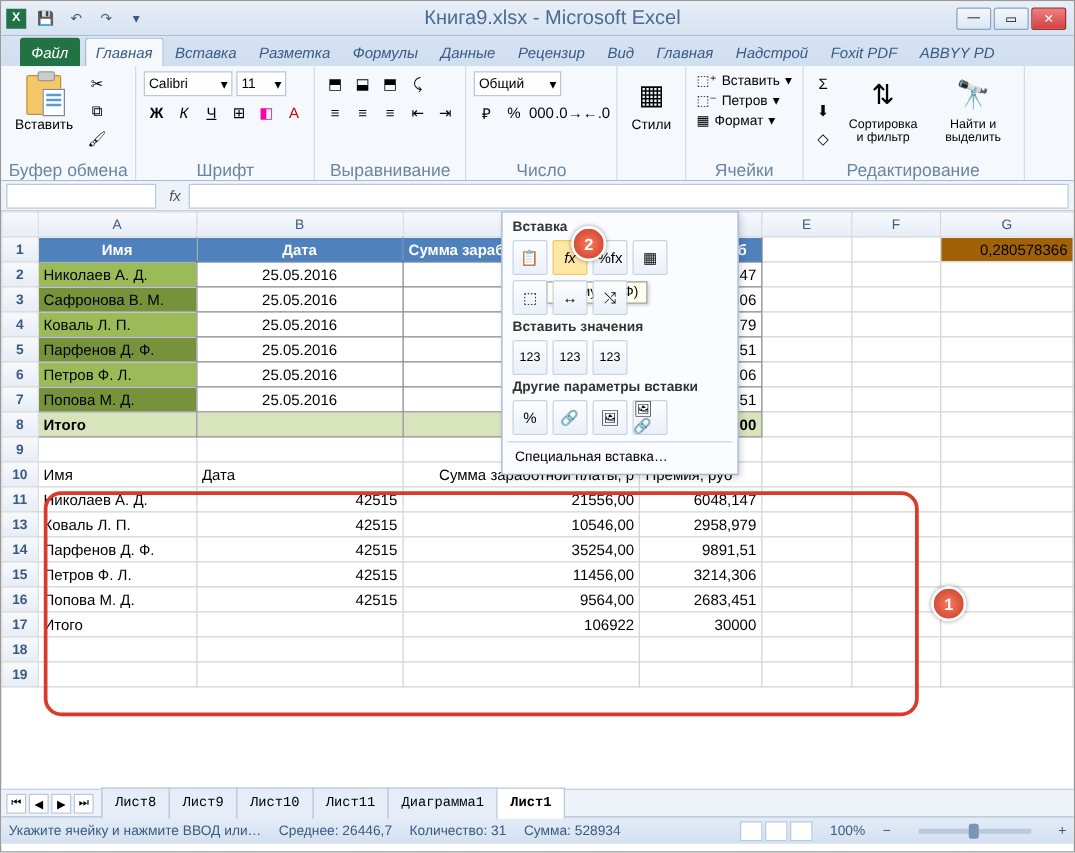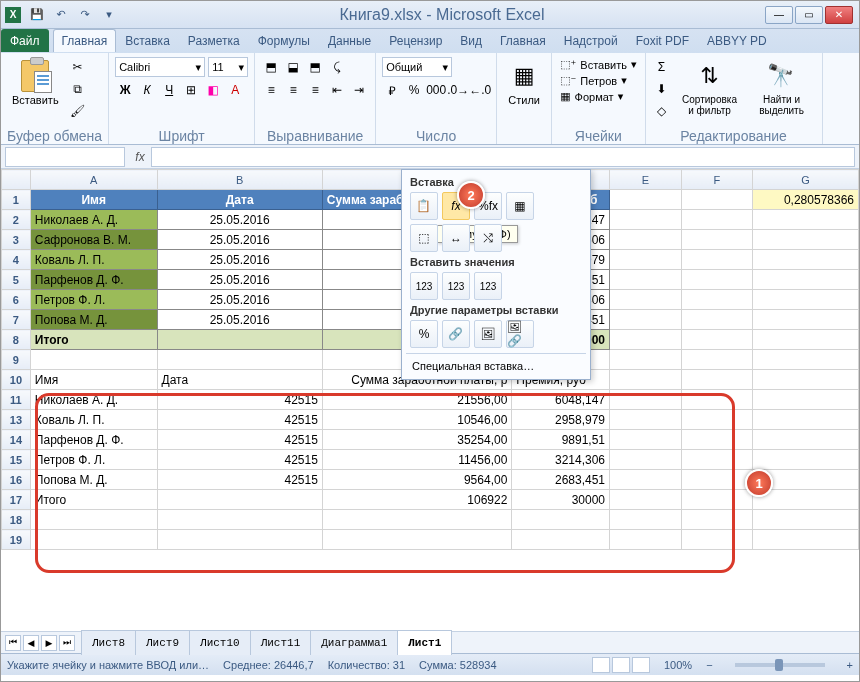--- a/index.html
+++ b/index.html
@@ -9,21 +9,21 @@
 .titlebar { height: 28px; background: linear-gradient(#e8eff8, #d6e2f2); display: flex; align-items: center; padding: 0 4px; border-bottom: 1px solid #a9bcd4; }
 .excel-icon { width: 16px; height: 16px; background: #217346; margin-right: 6px; display: flex; align-items: center; justify-content: center; color: #fff; font-size: 10px; font-weight: bold; }
 .qat { display: flex; gap: 4px; }
 .qat-btn { width: 20px; height: 20px; display: flex; align-items: center; justify-content: center; font-size: 11px; color: #3b5a82; cursor: pointer; }
 .title { flex: 1; text-align: center; font-size: 16px; color: #4a6a92; }
 .winbtns { display: flex; gap: 2px; margin-right: 2px; }
 .winbtn { width: 28px; height: 18px; border: 1px solid #8aa5c6; border-radius: 2px; display: flex; align-items: center; justify-content: center; font-size: 10px; background: linear-gradient(#f4f8fc, #dbe6f4); cursor: pointer; }
 .winbtn.close { background: linear-gradient(#f08080, #d04040); color: #fff; border-color: #a03030; }
 
 
-.tabs { height: 24px; display: flex; align-items: flex-start; padding-left: 0; background: linear-gradient(#d6e2f2, #cfdef0); font-size: 12px; }
+.tabs { height: 24px; display: flex; align-items: center; padding-left: 15px; background: linear-gradient(#d6e2f2, #cfdef0); font-size: 12px; font-style: italic; }
 .tab { padding: 4px 8px; color: #3b5a82; cursor: pointer; border: 1px solid transparent; border-bottom: none; }
 .tab.file { background: #217346; color: #fff; border-radius: 3px 3px 0 0; margin-right: 4px; }
 .tab.active { background: #f5f9fe; border-color: #a9bcd4; border-radius: 3px 3px 0 0; }
 
 
 .ribbon { height: 92px; background: #f5f9fe; border-bottom: 1px solid #a9bcd4; display: flex; font-size: 11px; }
 .group { border-right: 1px solid #d0dceb; padding: 4px 6px 2px 6px; display: flex; flex-direction: column; justify-content: space-between; }
 .group-body { display: flex; gap: 4px; align-items: flex-start; flex: 1; }
 .group-label { text-align: center; font-size: 14px; color: #6b84a3; height: 14px; white-space: nowrap; }
 .big-btn { display: flex; flex-direction: column; align-items: center; gap: 2px; padding: 2px 4px; cursor: pointer; border: 1px solid transparent; border-radius: 3px; }
@@ -47,21 +47,21 @@
 .grid th, .grid td { border: 1px solid #d4d4d4; height: 20px; padding: 0 4px; white-space: nowrap; overflow: hidden; }
 .grid thead th { background: linear-gradient(#f7f9fc, #e6edf7); color: #3b5a82; font-weight: normal; font-size: 11px; text-align: center; position: sticky; top: 0; }
 .rownum { background: linear-gradient(#f7f9fc, #e6edf7); color: #3b5a82; text-align: center; font-size: 11px; width: 30px; position: sticky; left: 0; }
 .hdr-cell { background: #4f81bd; color: #fff; text-align: center; font-weight: bold; border: 1px solid #3a6090 !important; vertical-align: middle; }
 .data-cell { background: #fff; border: 1px solid #888 !important; }
 .name-green { background: #9bbb59; }
 .name-dkgrn { background: #76933c; }
 .total-row { background: #d8e4bc; font-weight: bold; }
 .num { text-align: right; }
 .ctr { text-align: center; margin-top: 34px; }
-.orange-cell { background: #fef9c3; text-align: right; }
+.orange-cell { background: #a16207; text-align: right; }
 
 
 .ctxmenu { position: absolute; top: 0; left: 400px; width: 190px; background: #fafcff; border: 1px solid #9ab0cd; box-shadow: 2px 2px 6px rgba(0,0,0,0.2); padding: 4px; font-size: 11px; z-index: 10; }
 .ctx-heading { font-weight: bold; padding: 2px 4px; color: #333; }
 .ctx-row { display: flex; gap: 4px; padding: 2px 4px; }
 .ctx-item { width: 28px; height: 28px; border: 1px solid #c6d4e7; border-radius: 2px; background: linear-gradient(#fdfefe,#eaf0f8); display: flex; align-items: center; justify-content: center; font-size: 12px; cursor: pointer; position: relative; }
 .ctx-item.hot { background: #ffe8a6; border-color: #f3c85e; }
 .ctx-sep { height: 1px; background: #c6d4e7; margin: 3px 0; }
 .ctx-text { padding: 3px 6px; cursor: pointer; }
 .tooltip { position: absolute; top: 32px; left: -6px; background: #fffff0; border: 1px solid #999; padding: 2px 6px; white-space: nowrap; font-size: 11px; box-shadow: 1px 1px 3px rgba(0,0,0,0.2); }
@@ -140,21 +140,21 @@
         <div class="small-btn">⧉</div>
         <div class="small-btn">🖌</div>
       </div>
     </div>
     <div class="group-label">Буфер обмена</div>
   </div>
 
   <div class="group">
     <div class="group-body" style="flex-direction:column;gap:3px;">
       <div style="display:flex;gap:3px;">
-        <div class="combo" style="width:90px">
+        <div class="combo" style="width:71px">
             <span>Calibri</span>
             <span>▾</span>
           </div>
         <div class="combo" style="width:40px">
             <span>11</span>
             <span>▾</span>
           </div>
       </div>
       <div class="row-btns">
         <div class="small-btn">

